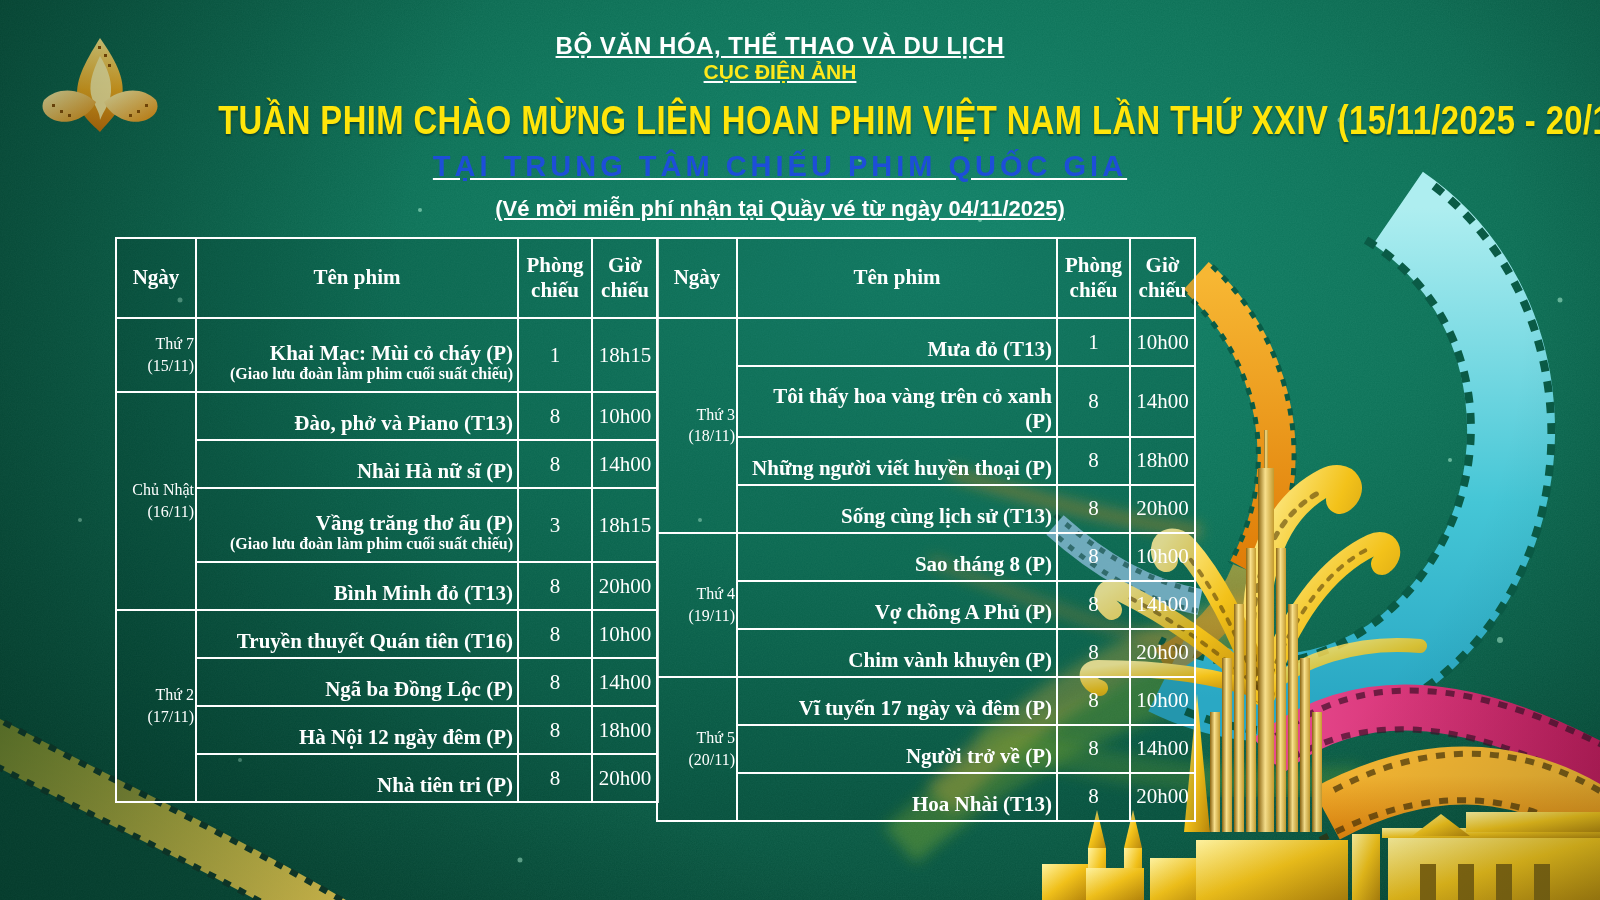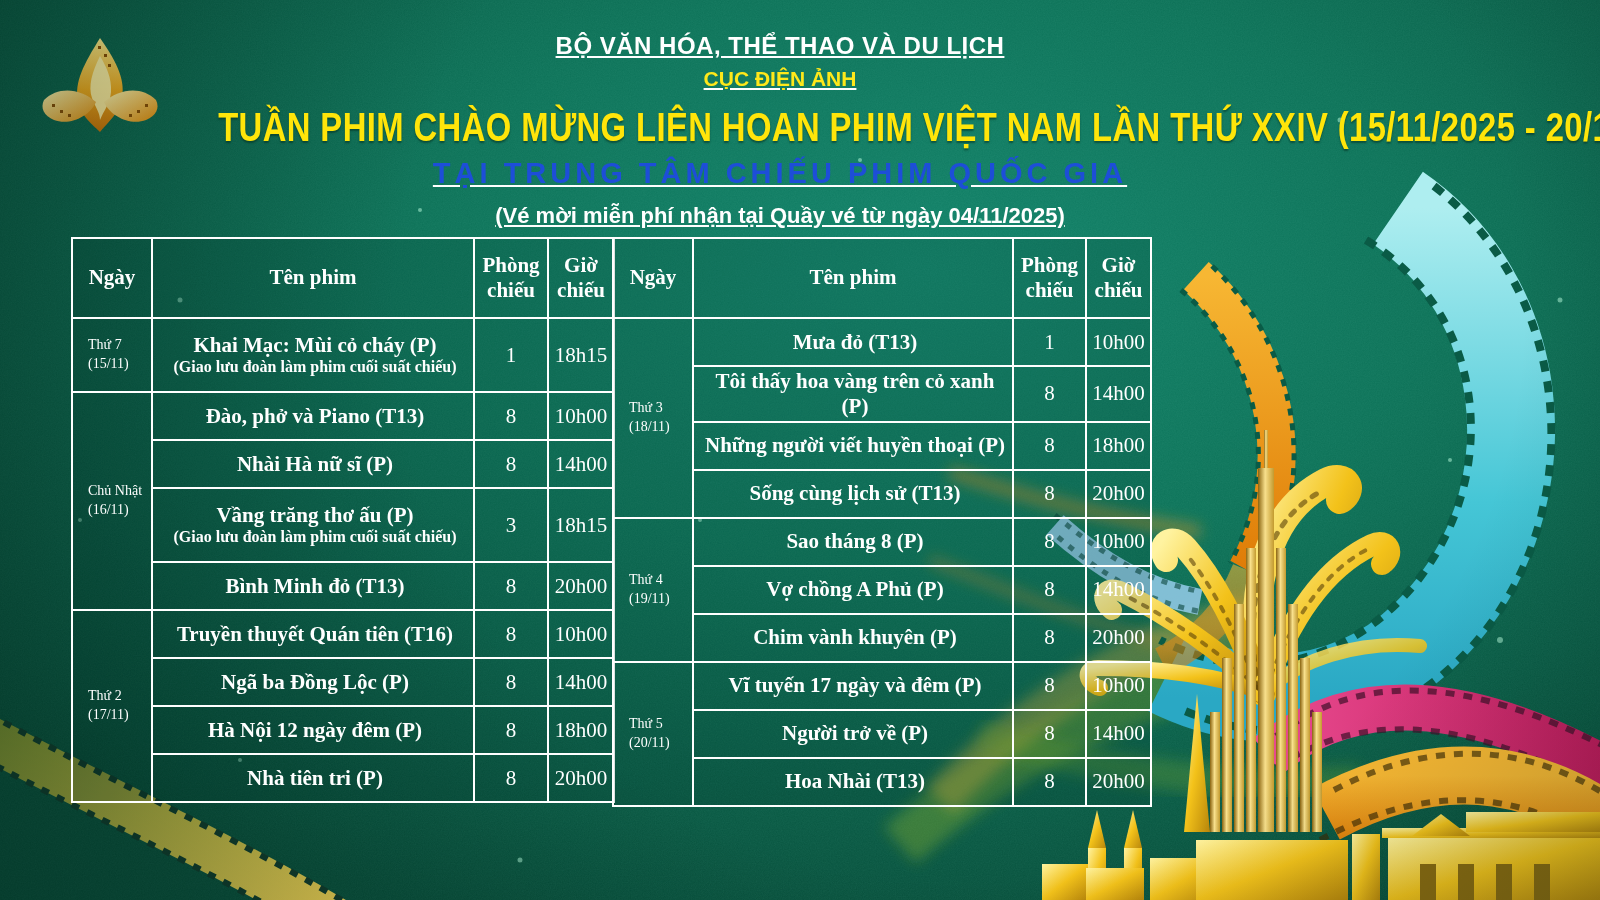--- a/index.html
+++ b/index.html
@@ -11,46 +11,46 @@
   }
   body::after{
     content:"";position:absolute;inset:0;pointer-events:none;z-index:5;
     background:radial-gradient(circle at 60% 35%, rgba(0,0,0,0) 50%, rgba(0,34,24,.40) 100%);
   }
   #decor{position:absolute;inset:0;z-index:1;}
   #logo{position:absolute;left:38px;top:34px;width:124px;height:116px;z-index:4;}
 
   .header{position:absolute;left:30px;top:0;width:1500px;text-align:center;z-index:6;color:#fff;text-decoration:underline;}
   .ministry{margin-top:32px;font-size:24px;font-weight:bold;letter-spacing:.5px;}
-  .department{margin-top:7px;font-size:21px;font-weight:bold;color:#ffe81a;}
+  .department{font-size:21px;font-weight:bold;color:#ffe81a;}
   .main-title{margin-top:13px;white-space:nowrap;}
   .main-title span{
     display:inline-block;transform:scaleX(.80);transform-origin:50% 50%;
     font-size:41px;font-weight:bold;color:#ffe50a;letter-spacing:.5px;
     text-shadow:0 2px 2px rgba(0,40,25,.5);
   }
   .venue{margin-top:6px;font-size:29px;font-weight:bold;color:#1d4ed8;letter-spacing:4px;}
   .note{margin-top:13px;font-size:22px;font-weight:bold;}
 
   .tbl-wrap{position:absolute;top:237px;z-index:6;}
   #table-left{left:71px;width:542px;height:563px;}
   #table-right{left:612px;width:538px;height:563px;}
-  table{border-collapse:collapse;table-layout:fixed;width:100%;height:100%;}
+  table{border-collapse:collapse;table-layout:fixed;width:100%;height:100%;margin-left:44px;}
   th,td{
     border:2.5px solid #ffffff;color:#ffffff;
     font-family:"Liberation Serif",serif;vertical-align:middle;
     background:rgba(2,46,34,.14);
     overflow:hidden;
   }
   th{font-size:21px;font-weight:bold;text-align:center;line-height:1.2;padding:2px;}
   tr.h-head{height:80px;}
   tr.h-row{height:48px;}
   tr.h-tall{height:74px;}
-  td.day-cell{text-align:left;font-size:14px;line-height:1.35;white-space:nowrap;padding-left:15px;}
-  td.film-cell{text-align:center;font-weight:bold;font-size:21px;line-height:1.18;padding:2px 4px 2px 8px;font-family:Liberation Serif, serif;}
+  td.day-cell{text-align:right;font-size:16px;line-height:1.35;white-space:nowrap;padding-left:15px;}
+  td.film-cell{text-align:right;font-weight:bold;font-size:21px;line-height:1.18;padding:17px 4px 2px 8px;font-family:Liberation Serif, serif;}
   td.film-cell .film-note{font-size:16px;}
   td.room-cell,td.time-cell{text-align:center;font-size:21px;}
 </style>
 </head>
 <body>
 
 <svg id="decor" viewBox="0 0 1600 900">
   <defs>
     <linearGradient id="goldGrad" x1="0" y1="0" x2="1" y2="1">
       <stop offset="0" stop-color="#fff3a0"></stop>

